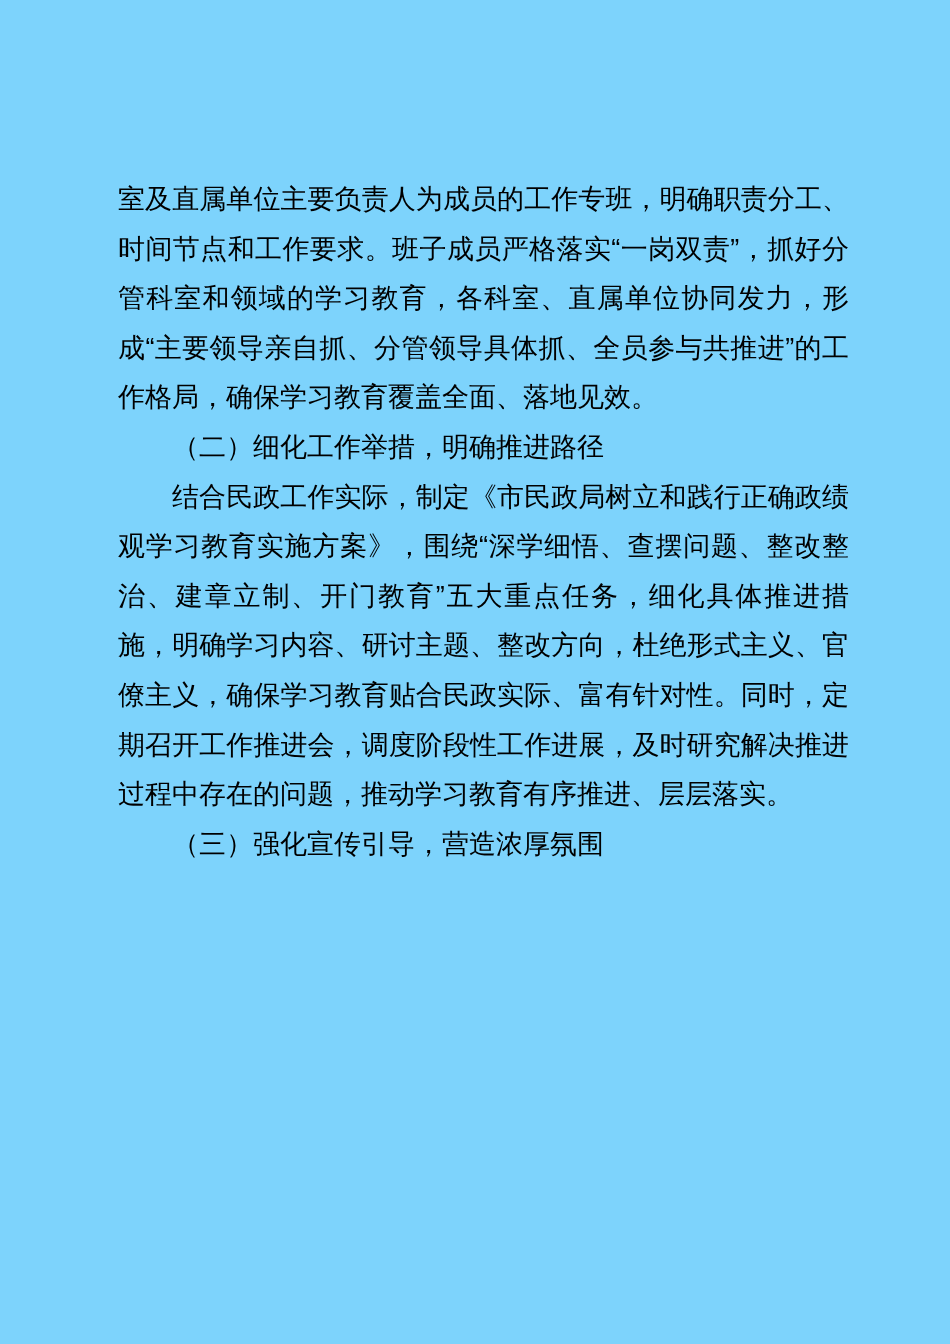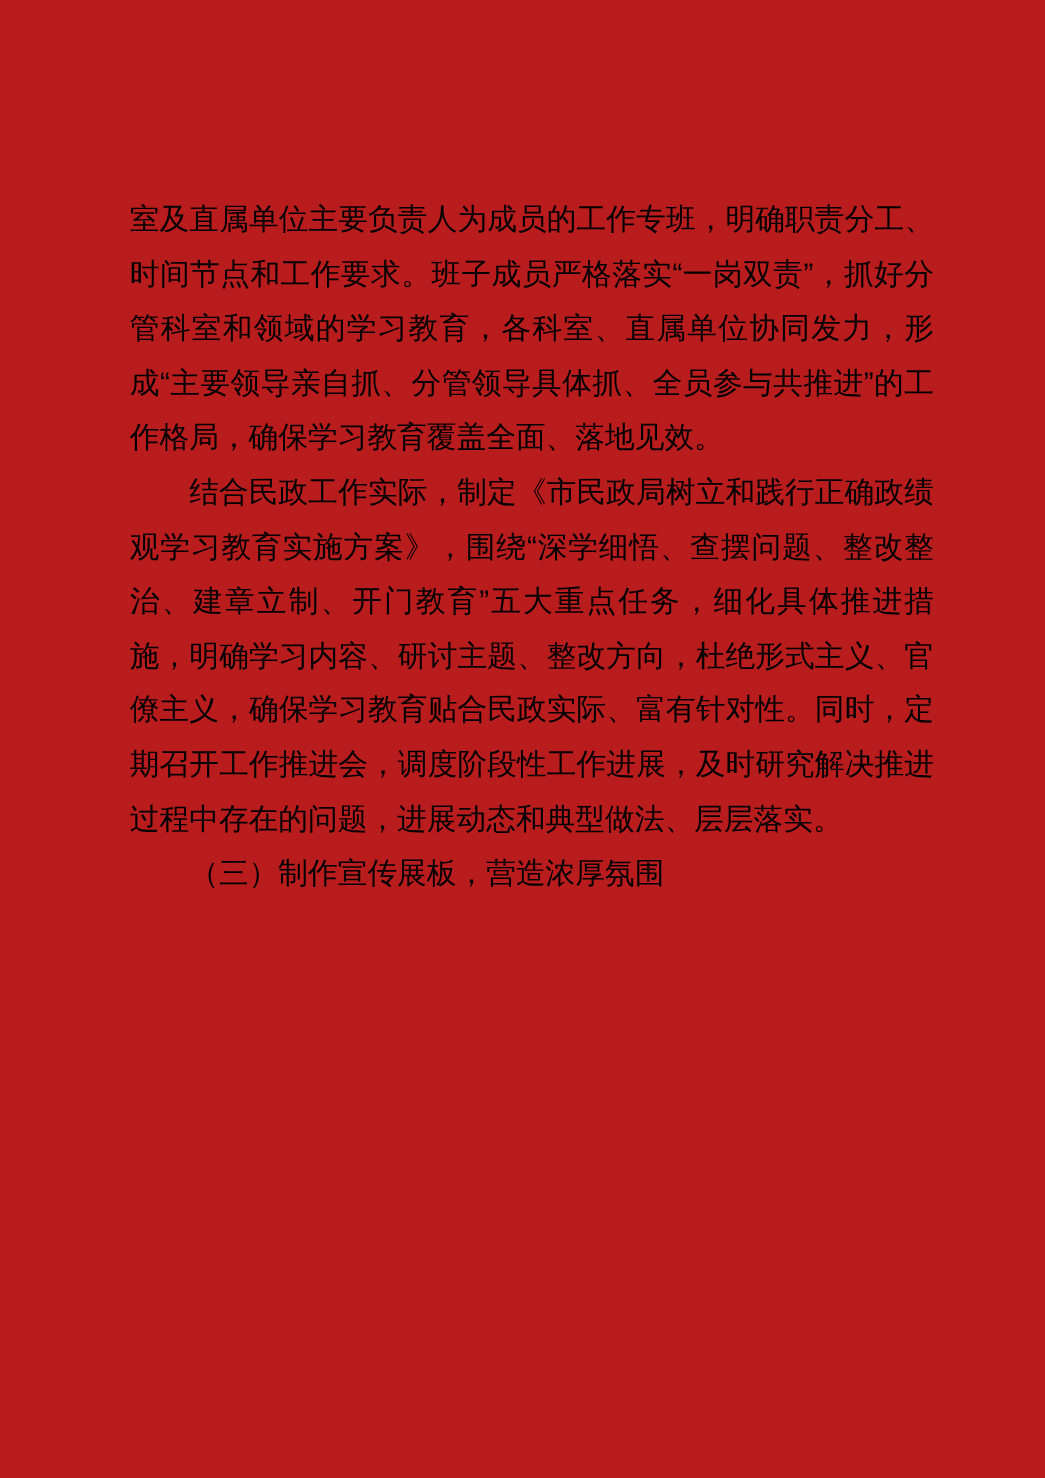--- a/index.html
+++ b/index.html
@@ -4,21 +4,21 @@
 <style>
   html, body {
     margin: 0;
     padding: 0;
     background: #ffffff;
   }
   .page {
     position: relative;
     width: 950px;
     height: 1344px;
-    background: #b91c1c;
+    background: #7dd3fc;
     overflow: hidden;
     font-family: "Liberation Sans", sans-serif;
     color: #000000;
   }
   .text-block {
     position: absolute;
     left: 118px;
     top: 175px;
     width: 731px;
   }
@@ -36,16 +36,17 @@
   .text-block p.indent {
     text-indent: 54px;
   }
 </style>
 </head>
 <body>
 
 <div class="page">
   <div class="text-block">
       <p>室及直属单位主要负责人为成员的工作专班，明确职责分工、时间节点和工作要求。班子成员严格落实“一岗双责”，抓好分管科室和领域的学习教育，各科室、直属单位协同发力，形成“主要领导亲自抓、分管领导具体抓、全员参与共推进”的工作格局，确保学习教育覆盖全面、落地见效。</p>
-      <p class="indent">结合民政工作实际，制定《市民政局树立和践行正确政绩观学习教育实施方案》，围绕“深学细悟、查摆问题、整改整治、建章立制、开门教育”五大重点任务，细化具体推进措施，明确学习内容、研讨主题、整改方向，杜绝形式主义、官僚主义，确保学习教育贴合民政实际、富有针对性。同时，定期召开工作推进会，调度阶段性工作进展，及时研究解决推进过程中存在的问题，进展动态和典型做法、层层落实。</p>
-      <p class="indent">（三）制作宣传展板，营造浓厚氛围</p>
+      <p class="indent">（二）细化工作举措，明确推进路径</p>
+      <p class="indent">结合民政工作实际，制定《市民政局树立和践行正确政绩观学习教育实施方案》，围绕“深学细悟、查摆问题、整改整治、建章立制、开门教育”五大重点任务，细化具体推进措施，明确学习内容、研讨主题、整改方向，杜绝形式主义、官僚主义，确保学习教育贴合民政实际、富有针对性。同时，定期召开工作推进会，调度阶段性工作进展，及时研究解决推进过程中存在的问题，推动学习教育有序推进、层层落实。</p>
+      <p class="indent">（三）强化宣传引导，营造浓厚氛围</p>
     </div>
 </div>
 
 </body></html>

